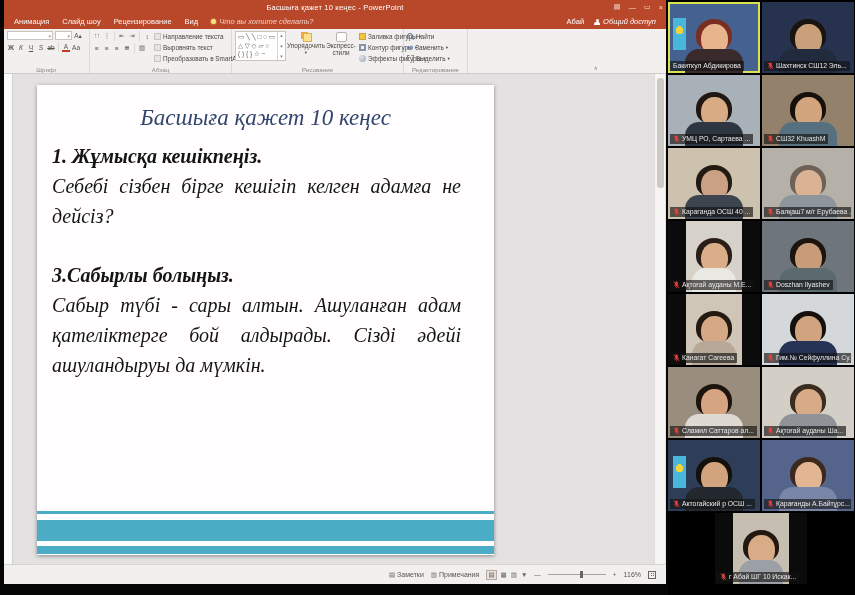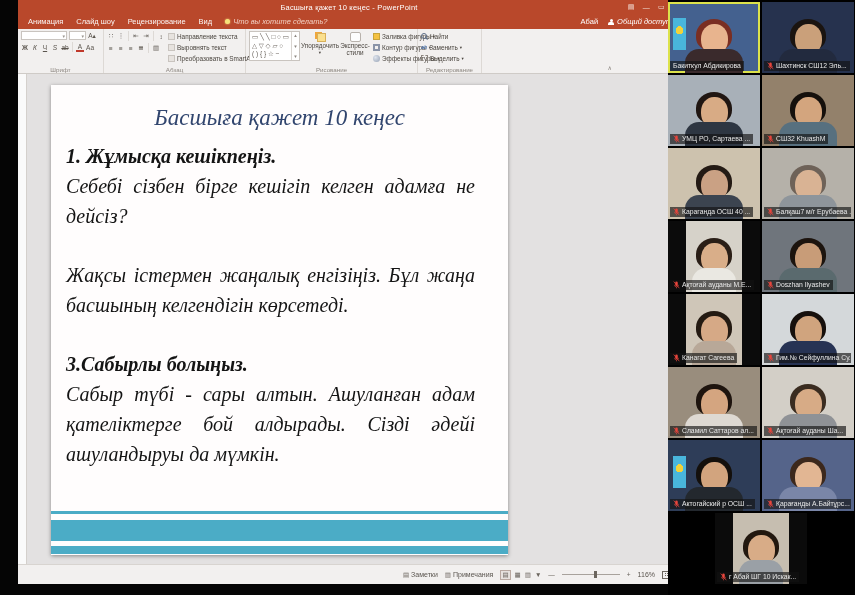--- a/index.html
+++ b/index.html
@@ -5,21 +5,21 @@
   * { box-sizing: border-box; }
   html,body { margin:0; padding:0; }
   body {
     width:855px; height:595px; position:relative; overflow:hidden;
     background:#050505;
     font-family:"Liberation Sans", sans-serif;
     -webkit-font-smoothing:antialiased;
   }
 
   
-  .ppt-window { position:absolute; left:18px; top:0; width:662px; height:564px; background:#6d28d9; }
+  .ppt-window { position:absolute; left:4px; top:0; width:662px; height:564px; background:#6d28d9; }
 
   .titlebar {
     height:14px; background:#b9482b; color:#fff; position:relative;
     display:flex; align-items:center; justify-content:center;
     font-size:7.5px; letter-spacing:.2px;
   }
   .win-controls { position:absolute; right:3px; top:0; height:14px; display:flex; align-items:center; gap:8px; color:#f3ded6; font-size:7px; }
   .win-controls span { cursor:default; }
 
   .tabrow {
@@ -304,21 +304,20 @@
 
     <div class="slide">
       <div class="slide-title">Басшыға қажет 10 кеңес</div>
 
       <div class="slide-sections">
         <div class="section">
           <div class="section-heading">1. Жұмысқа  кешікпеңіз.</div>
           <div class="section-body">Себебі сізбен бірге кешігіп келген адамға не дейсіз?</div>
         </div>
         <div class="section">
-          <div class="section-body">Жақсы істермен жаңалық енгізіңіз. Бұл жаңа басшының келгендігін көрсетеді.</div>
         </div>
         <div class="section">
           <div class="section-heading">3.Сабырлы болыңыз.</div>
           <div class="section-body">Сабыр түбі - сары алтын. Ашуланған адам қателіктерге бой алдырады. Сізді әдейі ашуландыруы да мүмкін.</div>
         </div>
       </div>
 
       <div class="stripe stripe-thin"></div>
       <div class="stripe stripe-thick"></div>
       <div class="stripe stripe-med"></div>

